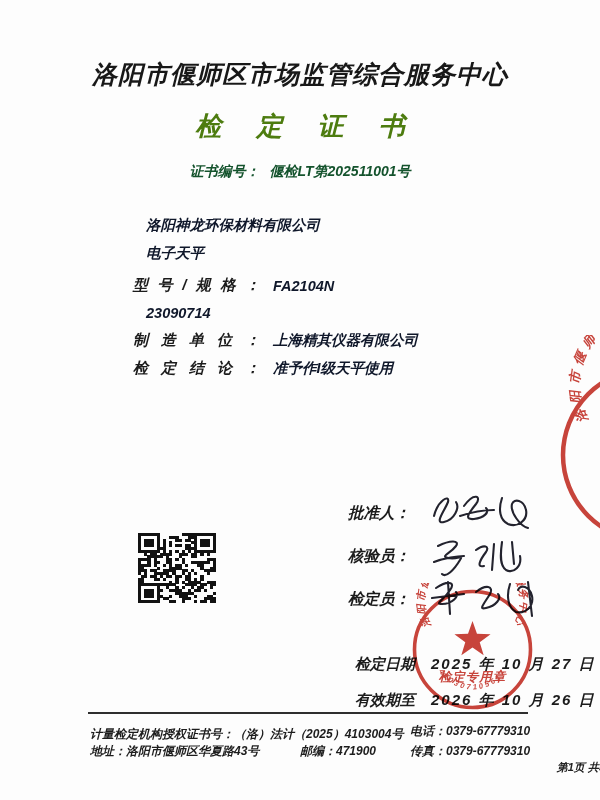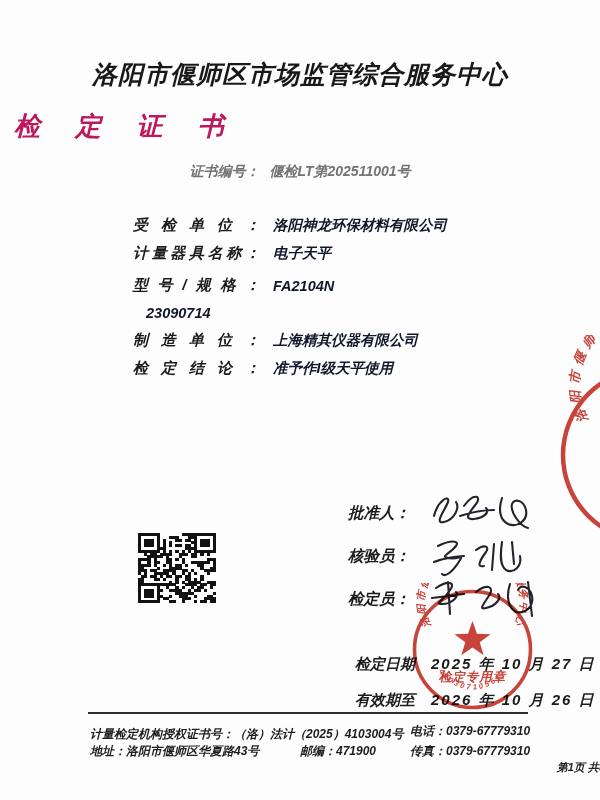--- a/index.html
+++ b/index.html
@@ -9,27 +9,27 @@
     font-family:"Liberation Sans","DejaVu Sans",sans-serif;
     color:#1e1e1e;
     font-style:italic;
   }
   
   .org-title{
     position:absolute;top:58px;left:0;width:600px;text-align:center;
     font-size:25px;font-weight:bold;letter-spacing:1px;color:#181818;
   }
   .doc-title{
-    position:absolute;top:109px;left:0;width:600px;text-align:left;
+    position:absolute;top:109px;left:0;width:600px;text-align:center;
     font-size:26px;font-weight:bold;letter-spacing:14px;padding-left:14px;
-    box-sizing:border-box;color:#be185d;
+    box-sizing:border-box;color:#4d7c0f;
   }
   .cert-line{
     position:absolute;top:163px;left:0;width:600px;text-align:center;
-    font-size:14px;font-weight:bold;color:#737373;
+    font-size:14px;font-weight:bold;color:#14532d;
   }
   .cert-line .gap{display:inline-block;width:10px;}
   
   .fields{position:absolute;top:212px;left:133px;width:420px;}
   .field-row{height:27.5px;display:flex;align-items:center;}
   .field-row:nth-child(3){margin-top:5px;}
   .f-label{
     display:inline-block;width:127px;font-size:15px;font-weight:bold;
     text-align:justify;text-align-last:justify;color:#1b1b1b;flex:0 0 127px;
   }
@@ -54,25 +54,23 @@
 <body>
 
 <div class="page">
 
   <div class="org-title">洛阳市偃师区市场监管综合服务中心</div>
   <div class="doc-title">检 定 证 书</div>
   <div class="cert-line"><span>证书编号：</span><span class="gap"></span><span>偃检LT第202511001号</span></div>
 
   <div class="fields">
     <div class="field-row">
-      <span class="f-label">受检单位：</span>
       <span class="f-value">洛阳神龙环保材料有限公司</span>
     </div>
     <div class="field-row">
-      <span class="f-label">计量器具名称：</span>
       <span class="f-value">电子天平</span>
     </div>
     <div class="field-row">
       <span class="f-label">型号/规格：</span>
       <span class="f-value">FA2104N</span>
     </div>
     <div class="field-row">
       <span class="f-value">23090714</span>
     </div>
     <div class="field-row">

